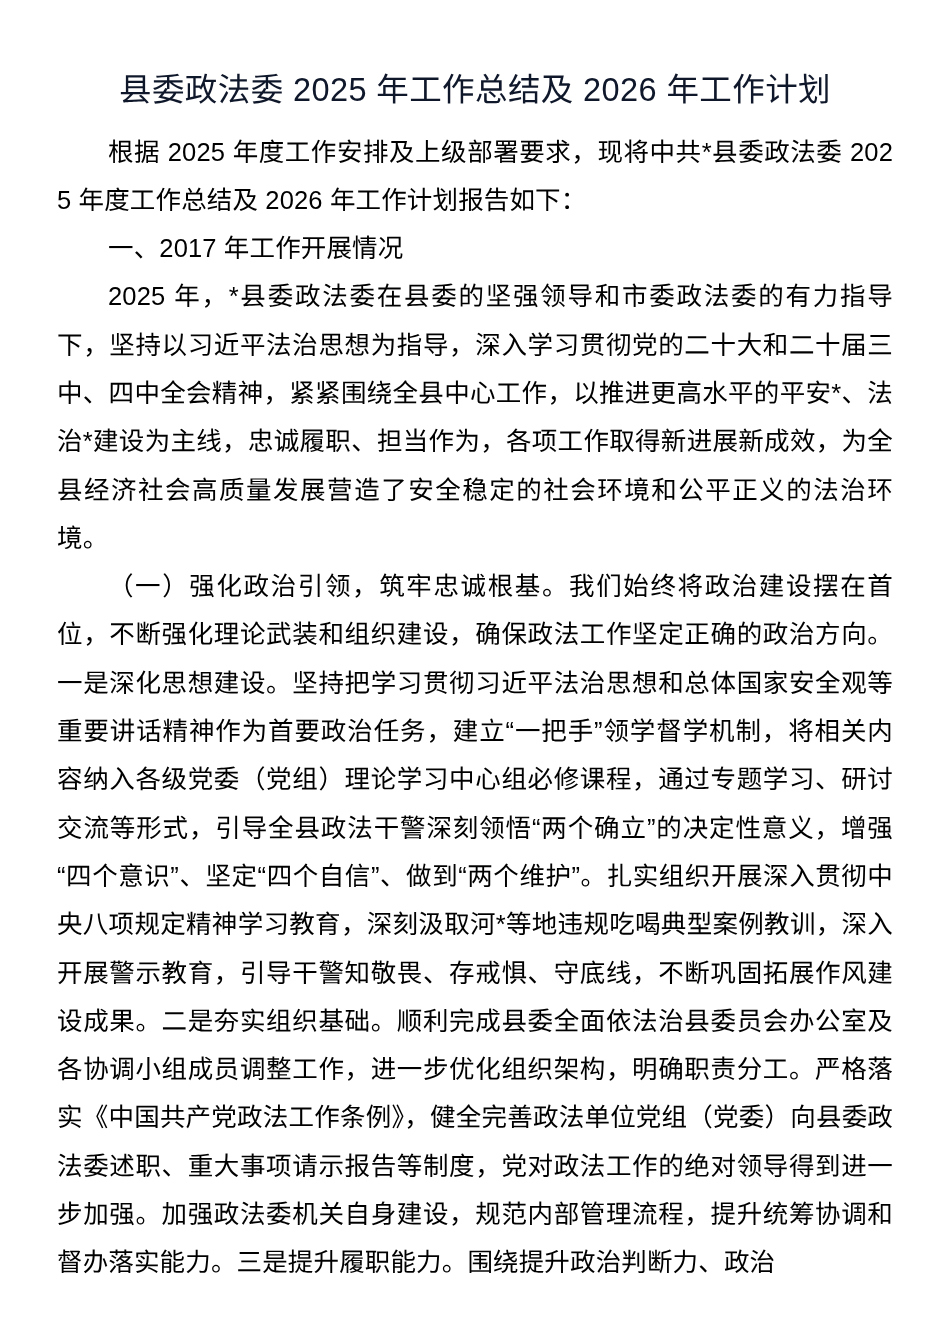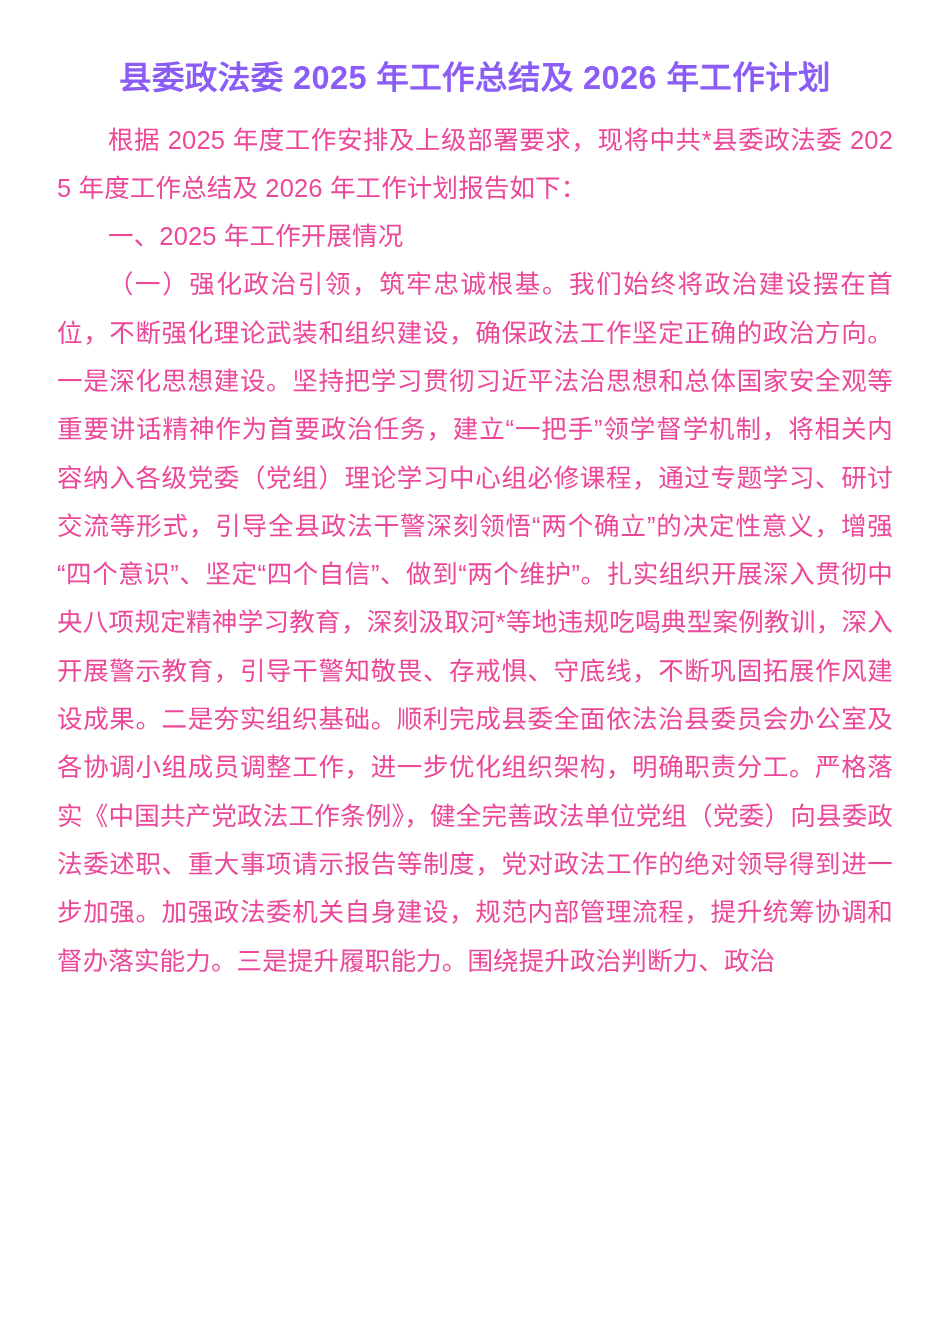--- a/index.html
+++ b/index.html
@@ -21,38 +21,38 @@
 
   .doc-body {
     position: absolute;
     left: 57px;
     top: 0;
     width: 836px;
   }
 
   .doc-title {
     font-family: "Liberation Sans", "DejaVu Sans", sans-serif;
-    font-weight: 700;
+    font-weight: 400;
     font-size: 32.5px;
     line-height: 1;
-    color: #8b5cf6;
+    color: #0f172a;
     text-align: center;
     letter-spacing: 0.4px;
-    margin: 0;
+    margin: 12px;
     padding-top: 62px;
     padding-bottom: 0;
     white-space: nowrap;
   }
 
   .para {
     font-family: "Liberation Sans", "DejaVu Sans", sans-serif;
     font-weight: 400;
     font-size: 25.5px;
     line-height: 48.3px;
-    color: #ec4899;
+    color: #000000;
     text-align: justify;
     text-justify: inter-ideograph;
     text-align-last: left;
     margin: 0;
     letter-spacing: 0.15px;
     word-break: break-all;
   }
 
   .para-indent {
     text-indent: 2em;
@@ -87,22 +87,23 @@
 <body>
 
 <div class="page">
 
   <div class="doc-body">
 
     <h1 class="doc-title">县委政法委 2025 年工作总结及 2026 年工作计划</h1>
 
     <p class="para para-indent first-body">根据 2025 年度工作安排及上级部署要求，现将中共*县委政法委 2025 年度工作总结及 2026 年工作计划报告如下：</p>
 
-    <p class="para para-indent section-head">一、2025 年工作开展情况</p>
+    <p class="para para-indent section-head">一、2017 年工作开展情况</p>
 
+    <p class="para para-indent block-a">2025 年，*县委政法委在县委的坚强领导和市委政法委的有力指导下，坚持以习近平法治思想为指导，深入学习贯彻党的二十大和二十届三中、四中全会精神，紧紧围绕全县中心工作，以推进更高水平的平安*、法治*建设为主线，忠诚履职、担当作为，各项工作取得新进展新成效，为全县经济社会高质量发展营造了安全稳定的社会环境和公平正义的法治环境。</p>
 
     <p class="para para-indent subsection clip-bottom">
       <span class="bold-lead">（一）强化政治引领，筑牢忠诚根基。</span><span>我们始终将政治建设摆在首位，不断强化理论武装和组织建设，确保政法工作坚定正确的政治方向。一是深化思想建设。坚持把学习贯彻习近平法治思想和总体国家安全观等重要讲话精神作为首要政治任务，建立“一把手”领学督学机制，将相关内容纳入各级党委（党组）理论学习中心组必修课程，通过专题学习、研讨交流等形式，引导全县政法干警深刻领悟“两个确立”的决定性意义，增强“四个意识”、坚定“四个自信”、做到“两个维护”。扎实组织开展深入贯彻中央八项规定精神学习教育，深刻汲取河*等地违规吃喝典型案例教训，深入开展警示教育，引导干警知敬畏、存戒惧、守底线，不断巩固拓展作风建设成果。二是夯实组织基础。顺利完成县委全面依法治县委员会办公室及各协调小组成员调整工作，进一步优化组织架构，明确职责分工。严格落实《中国共产党政法工作条例》，健全完善政法单位党组（党委）向县委政法委述职、重大事项请示报告等制度，党对政法工作的绝对领导得到进一步加强。加强政法委机关自身建设，规范内部管理流程，提升统筹协调和督办落实能力。三是提升履职能力。围绕提升政治判断力、政治</span>
     </p>
 
   </div>
 
 </div>
 
 </body></html>

